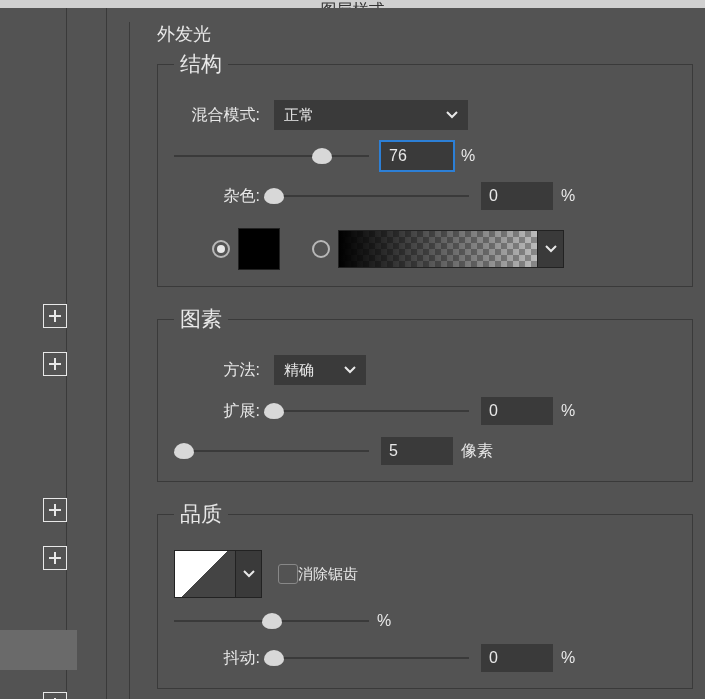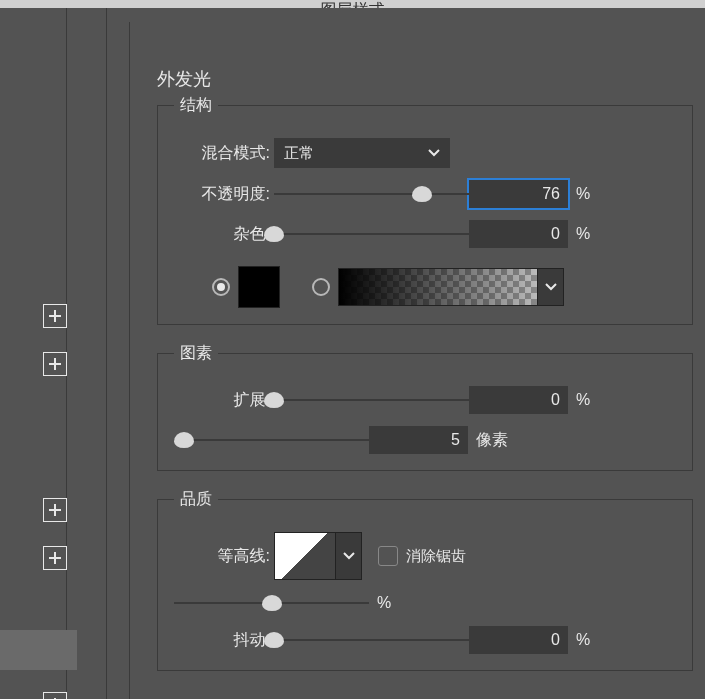--- a/index.html
+++ b/index.html
@@ -74,44 +74,43 @@
       width: 1px;
       background: #3a3a3a;
     }
     .content {
       margin-left: 28px;
     }
     .section-header {
       font-size: 18px;
       color: #e8e8e8;
       margin-bottom: 4px;
-      margin-top: 45px;
     }
     fieldset.group {
       border: 1px solid #3a3a3a;
       border-radius: 0;
       margin: 0 12px 18px 0;
       padding: 10px 16px 16px 16px;
     }
     fieldset.group legend {
       padding: 0 6px;
-      font-size: 16px;
+      font-size: 21px;
       color: #e8e8e8;
     }
     .row {
       display: flex;
       align-items: center;
       margin-top: 12px;
     }
     .label {
       width: 100px;
       text-align: right;
       font-size: 16px;
       color: #e8e8e8;
-      padding-right: 4px;
+      padding-right: 14px;
     }
     .slider-area {
       width: 195px;
       position: relative;
       height: 22px;
       display: flex;
       align-items: center;
     }
     .slider-track {
       width: 100%;
@@ -122,28 +121,28 @@
     .slider-thumb {
       position: absolute;
       width: 20px;
       height: 16px;
       background: #d8d8d8;
       border-radius: 50% 50% 50% 50% / 60% 60% 40% 40%;
       top: -7px;
       transform: translateX(-50%);
     }
     .num-input {
-      width: 99px;
+      width: 72px;
       height: 28px;
       background: #3a3a3a;
       border: none;
       color: #e8e8e8;
       font-size: 16px;
       padding: 0 8px;
-      text-align: right;
+      margin-left: 12px;
     }
     .num-input.focused {
       outline: 2px solid #2c7fd6;
       background: #3a3a3a;
     }
     .unit {
       margin-left: 8px;
       font-size: 16px;
       color: #e8e8e8;
     }
@@ -278,32 +277,31 @@
   <div class="right-panel">
     <div class="scroll-sep"></div>
     <div class="content">
       <div class="section-header">外发光</div>
 
       <fieldset class="group">
         <legend>结构</legend>
 
         <div class="row">
           <div class="label">混合模式:</div>
-          <div class="select" style="width:176px">
+          <div class="select" style="width:194px">
             <span>正常</span>
             <span class="caret">
               <svg viewBox="0 0 12 8">
                   <path d="M1 1l5 5 5-5" stroke="#e8e8e8" stroke-width="2" fill="none"></path>
                 </svg>
             </span>
           </div>
         </div>
 
         <div class="row">
-          <div class="label">不透明度:</div>
           <div class="slider-area">
             <div class="slider-track">
                 <div class="slider-thumb" style="left:76%"></div>
               </div>
           </div>
           <input class="num-input focused" style="outline: rgb(44, 127, 214) solid 2px;" value="76">
           <span class="unit">%</span>
         </div>
 
         <div class="row">
@@ -329,20 +327,31 @@
                   <path d="M1 1l5 5 5-5" stroke="#e8e8e8" stroke-width="2" fill="none"></path>
                 </svg>
             </div>
           </div>
         </div>
       </fieldset>
 
       <fieldset class="group">
         <legend>图素</legend>
 
+        <div class="row">
+          <div class="label">方法:</div>
+          <div class="select" style="width:92px">
+            <span>精确</span>
+            <span class="caret">
+              <svg viewBox="0 0 12 8">
+                  <path d="M1 1l5 5 5-5" stroke="#e8e8e8" stroke-width="2" fill="none"></path>
+                </svg>
+            </span>
+          </div>
+        </div>
 
         <div class="row">
           <div class="label">扩展:</div>
           <div class="slider-area">
             <div class="slider-track">
                 <div class="slider-thumb" style="left:0%"></div>
               </div>
           </div>
           <input class="num-input" value="0" style="">
           <span class="unit">%</span>
@@ -356,32 +365,31 @@
           </div>
           <input class="num-input" value="5" style="">
           <span class="unit">像素</span>
         </div>
       </fieldset>
 
       <fieldset class="group">
         <legend>品质</legend>
 
         <div class="row">
-          <div class="label">等高线:</div>
           <div class="contour-container">
             <div class="contour-swatch"></div>
             <div class="contour-caret">
               <svg viewBox="0 0 12 8" width="12" height="8">
                   <path d="M1 1l5 5 5-5" stroke="#e8e8e8" stroke-width="2" fill="none"></path>
                 </svg>
             </div>
           </div>
           <div style="width:16px"></div>
           <div class="checkbox"></div>
-          <span style="margin-left:8px">消除锯齿</span>
+          <span style="margin-left:0">消除锯齿</span>
         </div>
 
         <div class="row">
           <div class="slider-area">
             <div class="slider-track">
                 <div class="slider-thumb" style="left:50%"></div>
               </div>
           </div>
           <span class="unit">%</span>
         </div>

